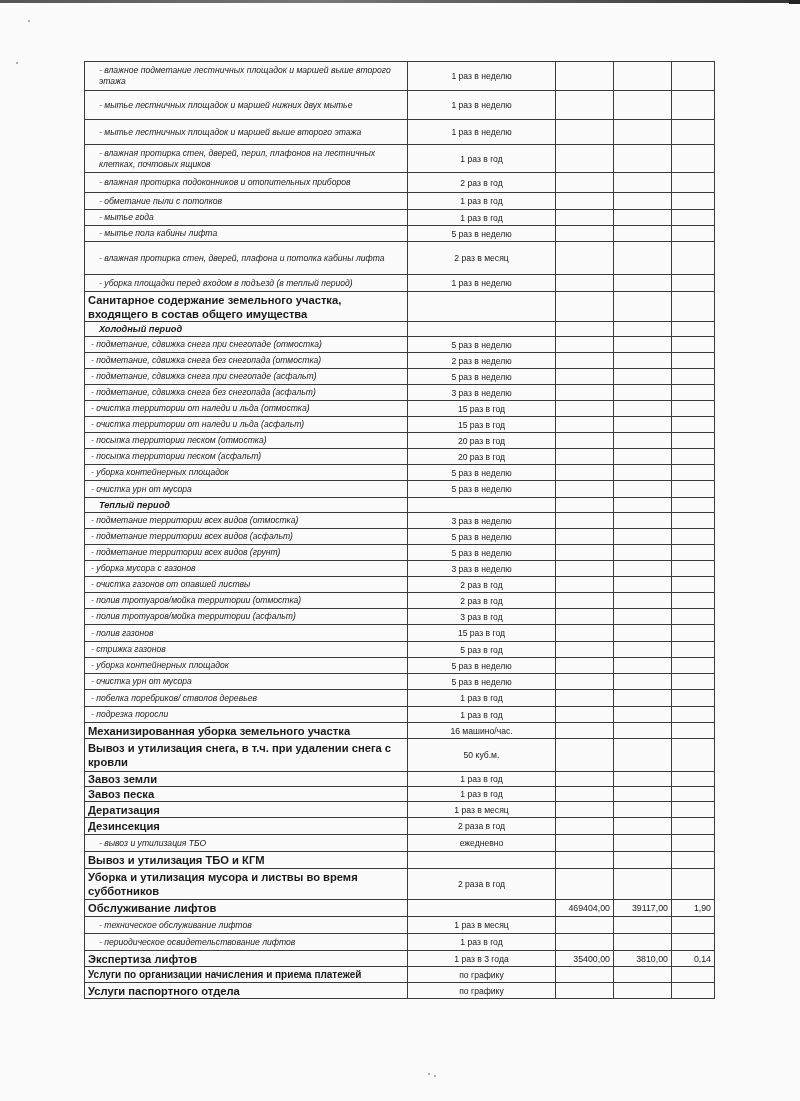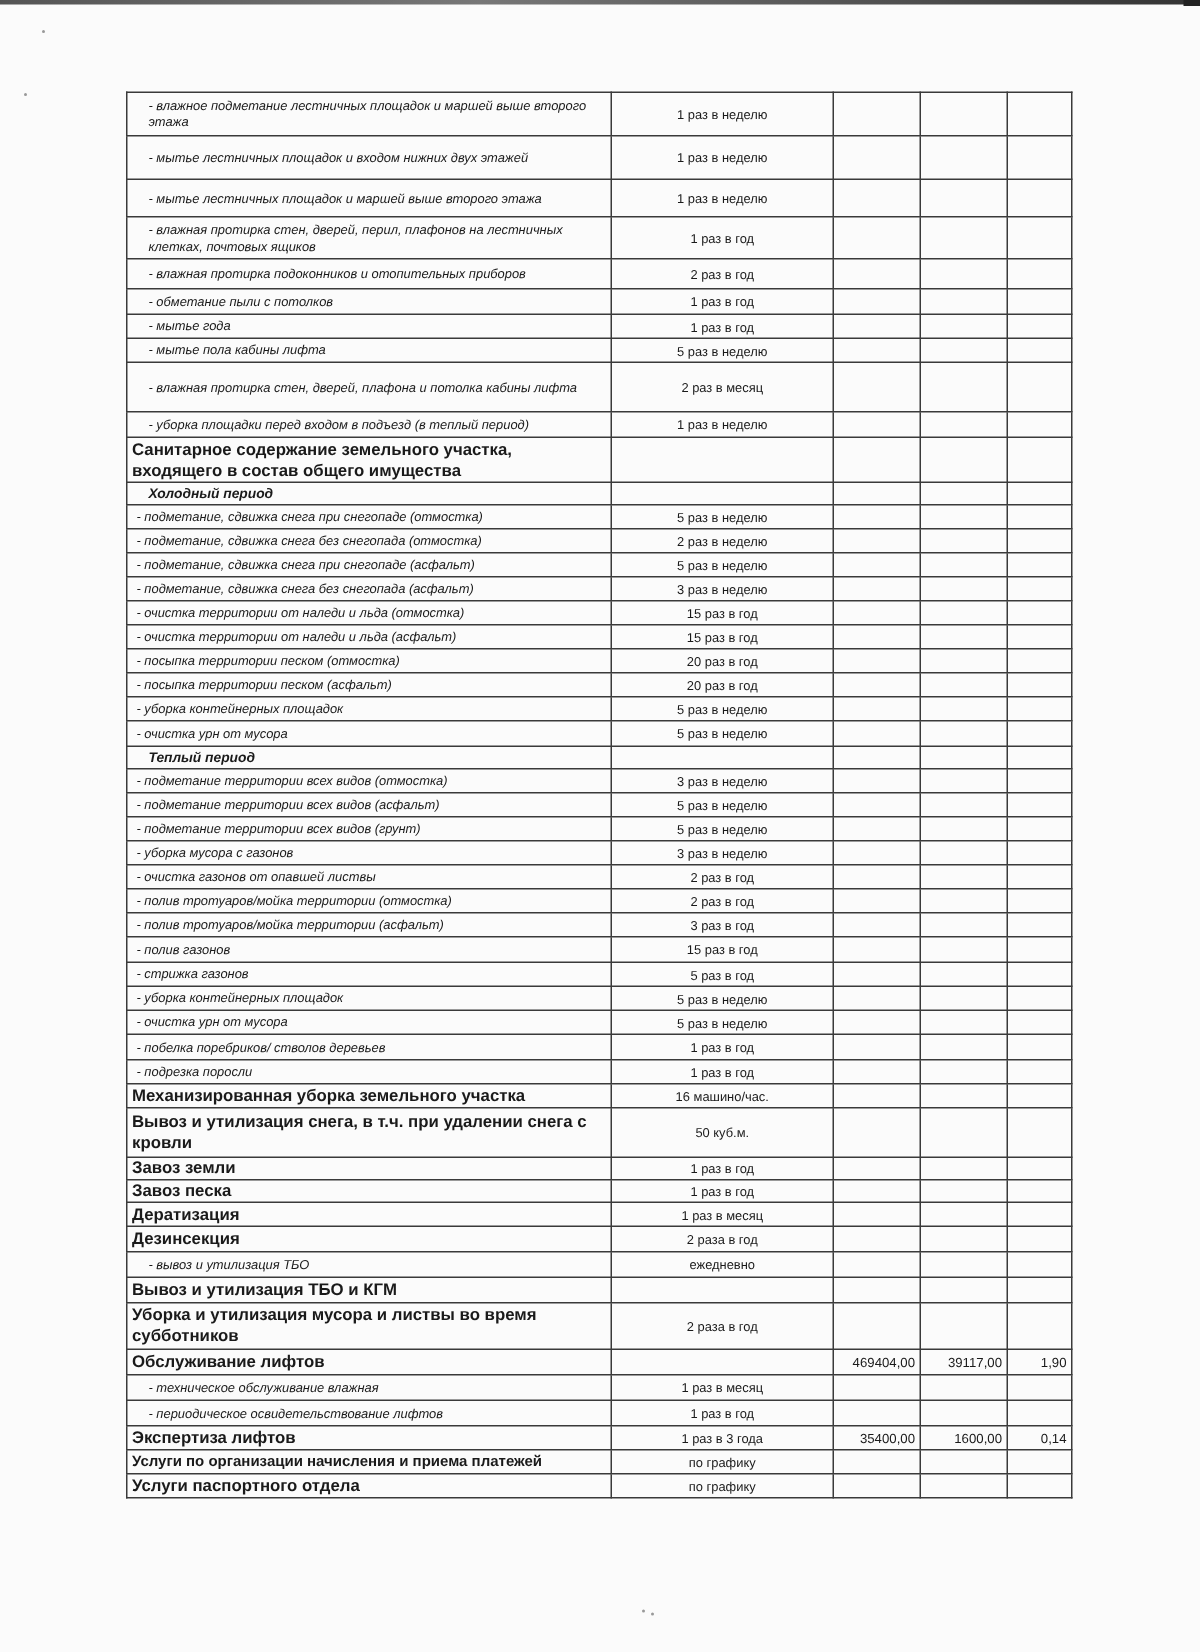--- a/index.html
+++ b/index.html
@@ -63,21 +63,21 @@
   </colgroup>
   <tbody id="tbody">
       <tr style="height: 29px;">
         <td class="desc sub">- влажное подметание лестничных площадок и маршей выше второго этажа</td>
         <td class="freq">1 раз в неделю</td>
         <td class="num"></td>
         <td class="num"></td>
         <td class="num"></td>
       </tr>
       <tr style="height: 29px;">
-        <td class="desc sub">- мытье лестничных площадок и входом нижних двух этажей</td>
+        <td class="desc sub">- мытье лестничных площадок и маршей нижних двух мытье</td>
         <td class="freq">1 раз в неделю</td>
         <td class="num"></td>
         <td class="num"></td>
         <td class="num"></td>
       </tr>
       <tr style="height: 25px;">
         <td class="desc sub">- мытье лестничных площадок и маршей выше второго этажа</td>
         <td class="freq">1 раз в неделю</td>
         <td class="num"></td>
         <td class="num"></td>
@@ -378,38 +378,38 @@
         <td class="num"></td>
       </tr>
       <tr style="height: 17px; padding-left: 28px;">
         <td class="desc section">Обслуживание лифтов</td>
         <td class="freq"></td>
         <td class="num">469404,00</td>
         <td class="num">39117,00</td>
         <td class="num">1,90</td>
       </tr>
       <tr style="height: 17px;">
-        <td class="desc sub">- техническое обслуживание влажная</td>
+        <td class="desc sub">- техническое обслуживание лифтов</td>
         <td class="freq">1 раз в месяц</td>
         <td class="num"></td>
         <td class="num"></td>
         <td class="num"></td>
       </tr>
       <tr style="height: 17px;">
         <td class="desc sub">- периодическое освидетельствование лифтов</td>
         <td class="freq">1 раз в год</td>
         <td class="num"></td>
         <td class="num"></td>
         <td class="num"></td>
       </tr>
       <tr style="height: 16px;">
         <td class="desc section">Экспертиза лифтов</td>
         <td class="freq">1 раз в 3 года</td>
         <td class="num">35400,00</td>
-        <td class="num">1600,00</td>
+        <td class="num">3810,00</td>
         <td class="num">0,14</td>
       </tr>
       <tr style="height: 16px;">
         <td class="desc section" style="font-size: 10px;">Услуги по организации начисления и приема платежей</td>
         <td class="freq">по графику</td>
         <td class="num"></td>
         <td class="num"></td>
         <td class="num"></td>
       </tr>
       <tr style="height: 16px;">

